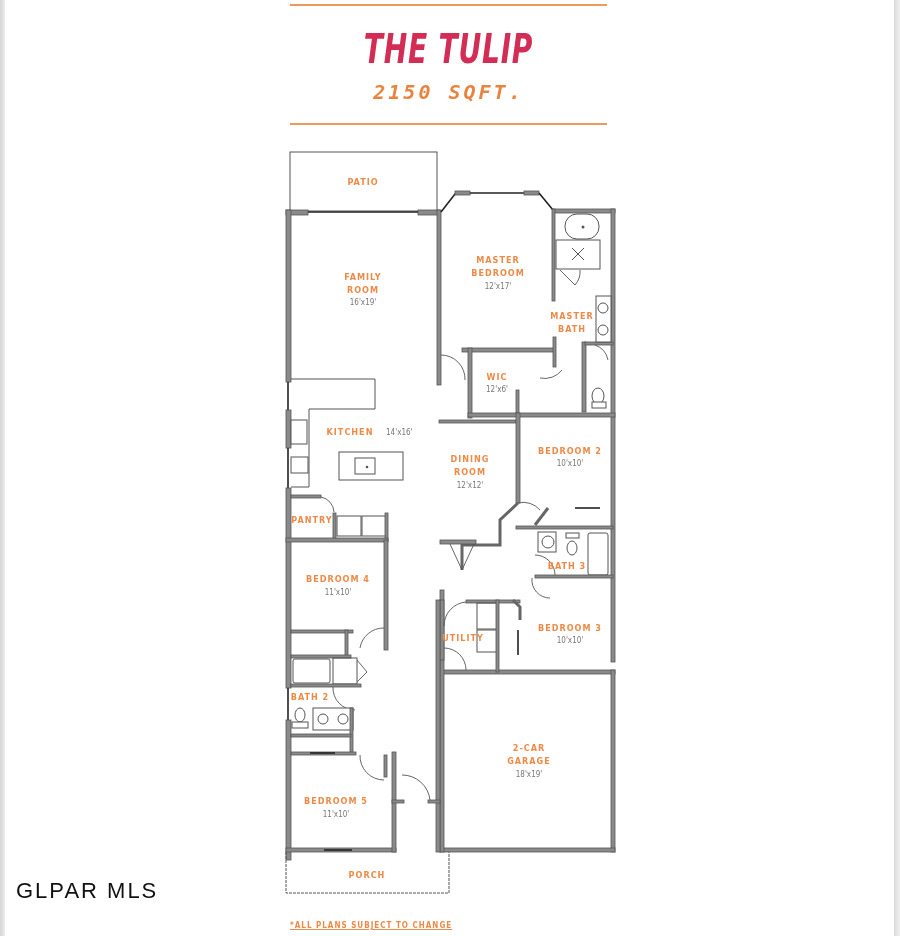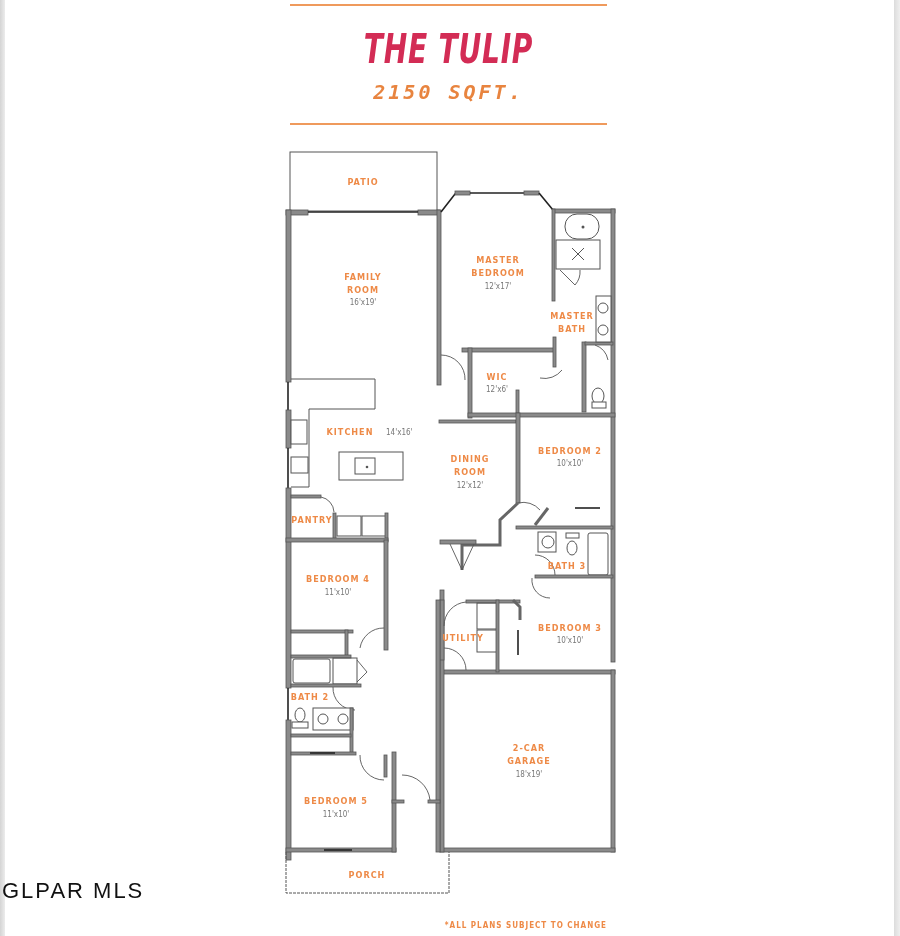--- a/index.html
+++ b/index.html
@@ -10,22 +10,22 @@
   .title { position:absolute; left:290px; width:317px; top:26px; text-align:center; color:#d32c55; font-size:40px; font-weight:bold; letter-spacing:1px; font-style:italic; transform:scaleX(0.78); transform-origin:center; font-family:"DejaVu Sans Condensed","DejaVu Sans",sans-serif; }
   .sqft { position:absolute; left:290px; width:317px; top:80px; text-align:center; color:#e8843f; font-size:20px; font-weight:bold; letter-spacing:3px; font-family:"DejaVu Sans Mono",monospace;font-style:italic; }
   svg.plan { position:absolute; left:0; top:0; }
   .room-label { fill:#ee8a47; font-weight:bold; font-size:9px; letter-spacing:1px; font-family:"DejaVu Sans Condensed","DejaVu Sans",sans-serif; }
   .room-dim { fill:#777; font-size:8px; font-family:"DejaVu Sans Condensed","DejaVu Sans",sans-serif; }
   .wall { fill:#8a8a8a; stroke:#555; stroke-width:0.8; }
   .thin { fill:none; stroke:#555; stroke-width:1; }
   .win { stroke:#222; stroke-width:1.6; }
   .door { fill:none; stroke:#555; stroke-width:0.9; }
   .fixture { fill:#fff; stroke:#555; stroke-width:1; }
-  .disclaimer { position:absolute; left:290px; width:317px; top:921px; text-align:right; color:#ee8a47; font-size:8px; font-weight:bold; letter-spacing:1px; }
-  .watermark { position:absolute; left:2px; top:878px; color:#111; font-size:22px; letter-spacing:2px; font-family:"Liberation Sans",sans-serif; }
+  .disclaimer { position:absolute; left:290px; width:317px; top:921px; text-align:left; color:#ee8a47; font-size:8px; font-weight:bold; letter-spacing:1px;text-decoration:underline; }
+  .watermark { position:absolute; left:16px; top:878px; color:#111; font-size:22px; letter-spacing:2px; font-family:"Liberation Sans",sans-serif; }
 </style>
 </head>
 <body>
 
 <div class="edge-left"></div>
 <div class="edge-right"></div>
 
 <div class="rule" style="top:4px"></div>
 <div class="title">THE TULIP</div>
 <div class="sqft">2150 SQFT.</div>

